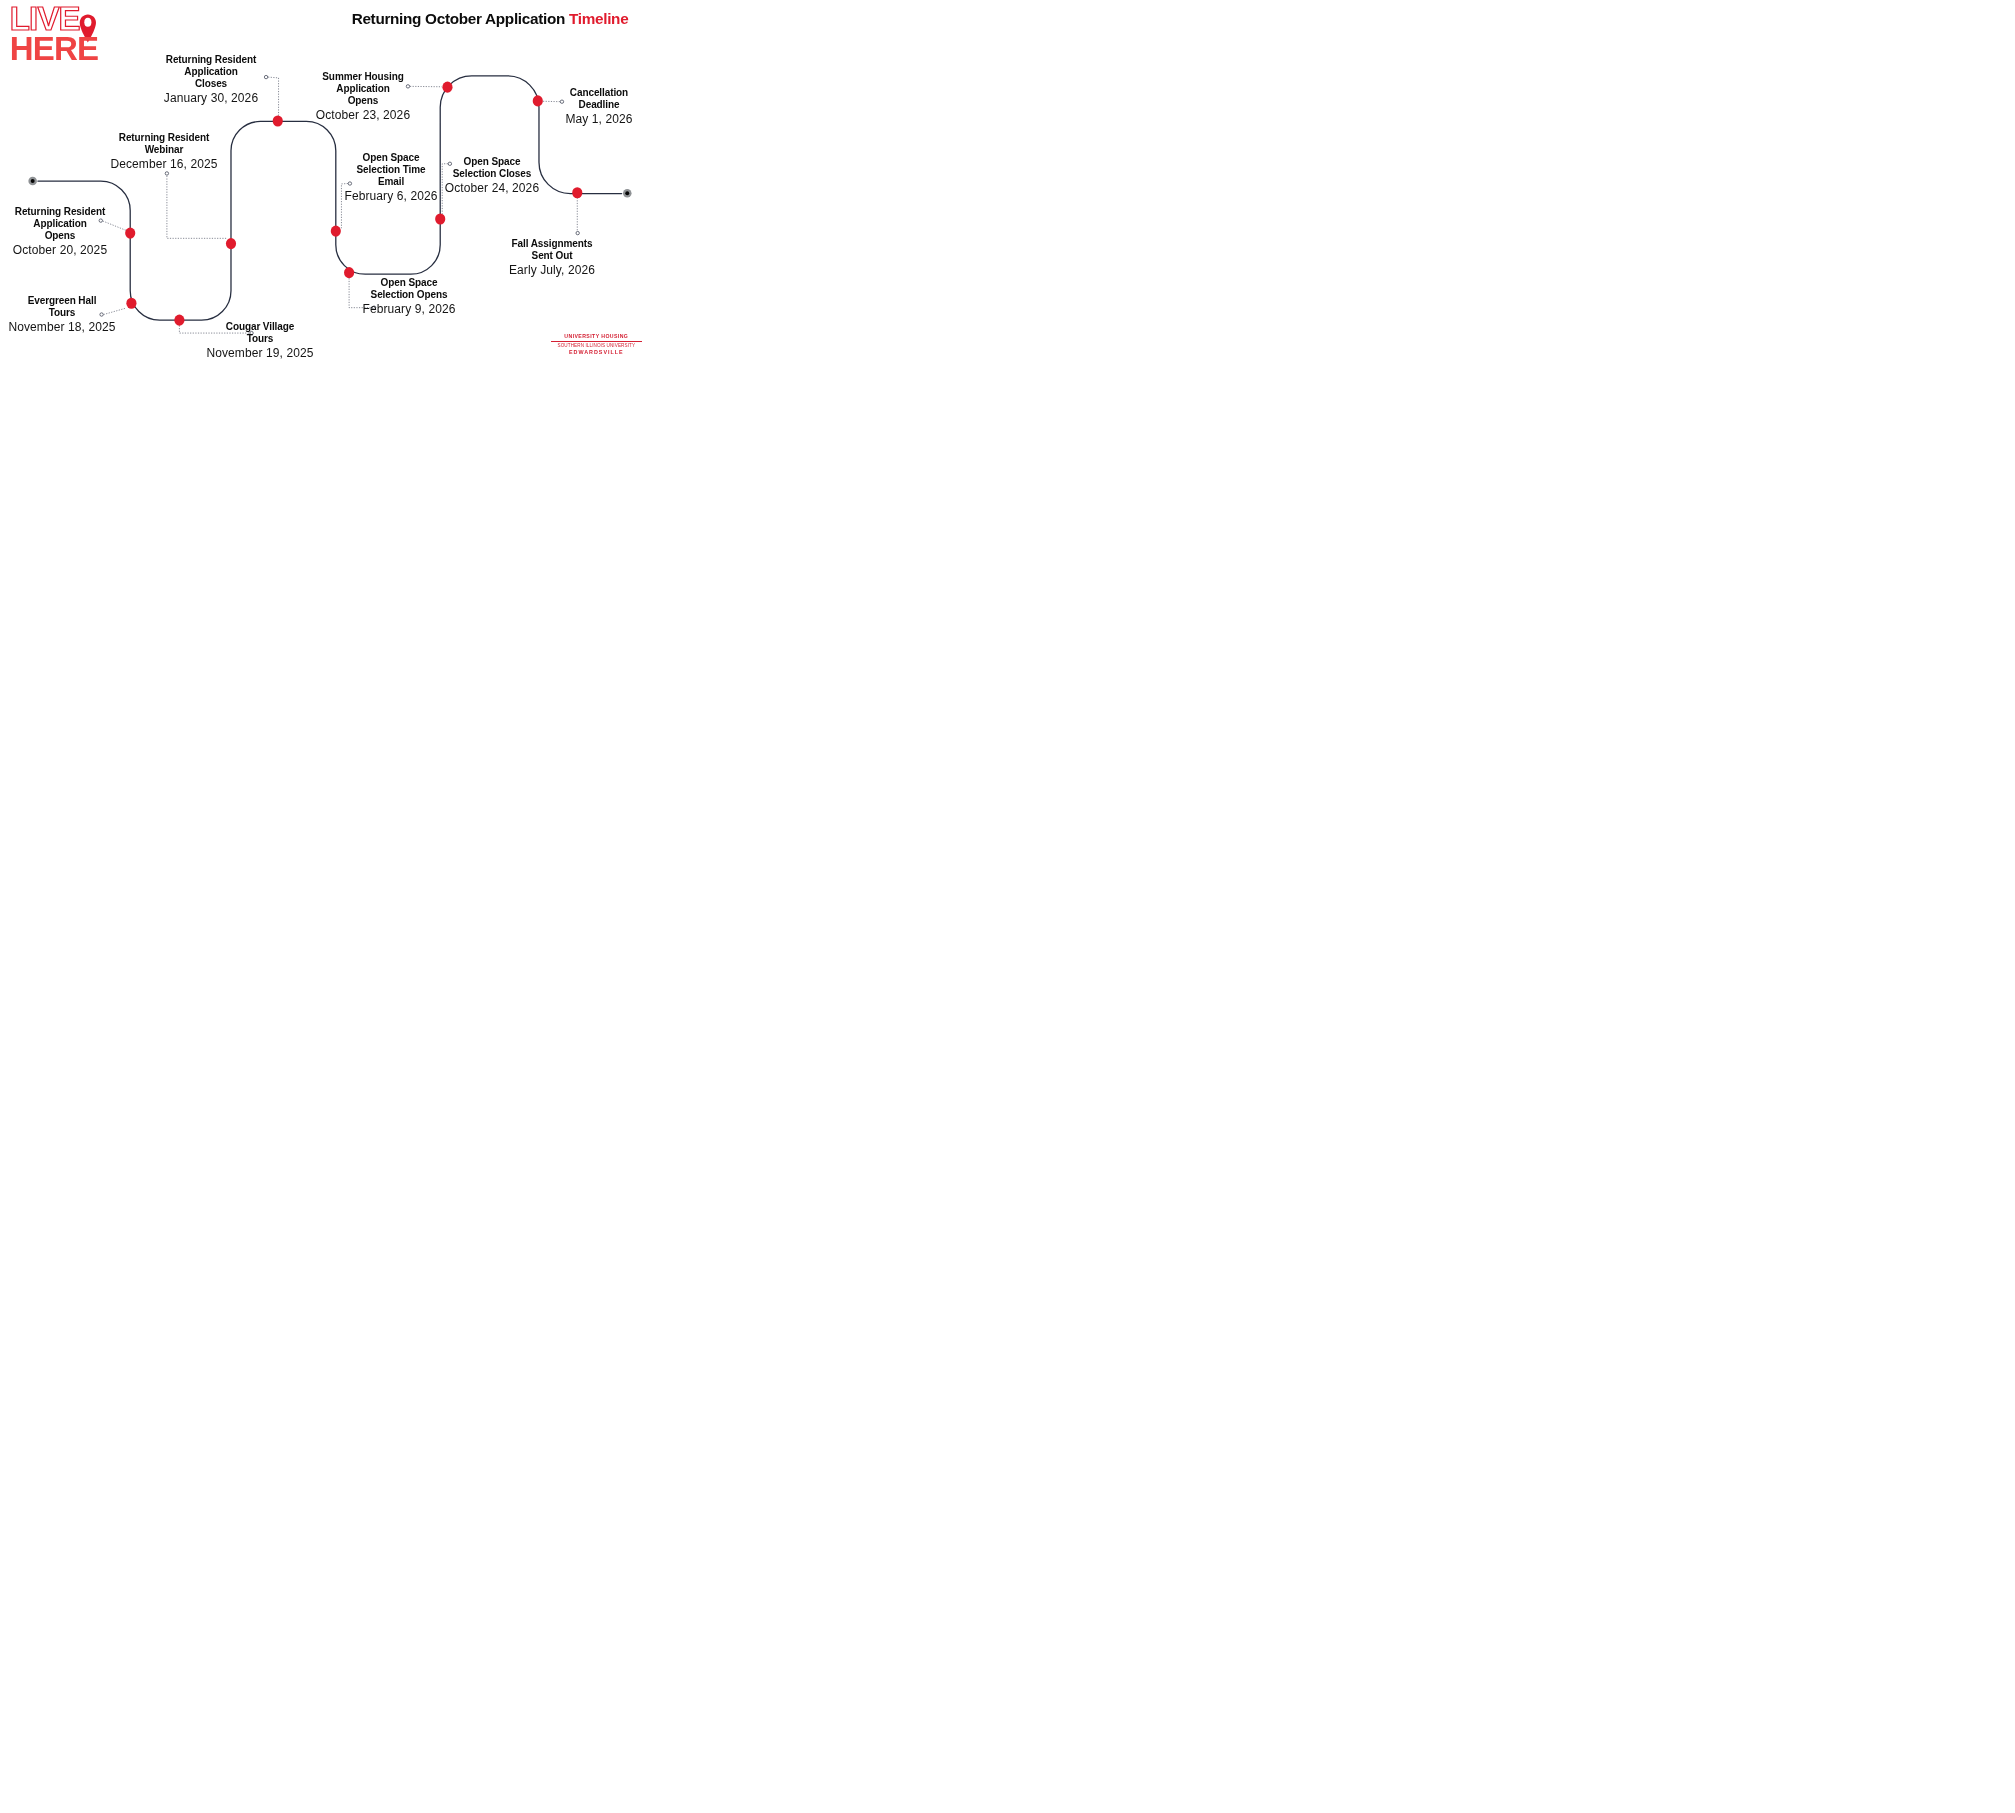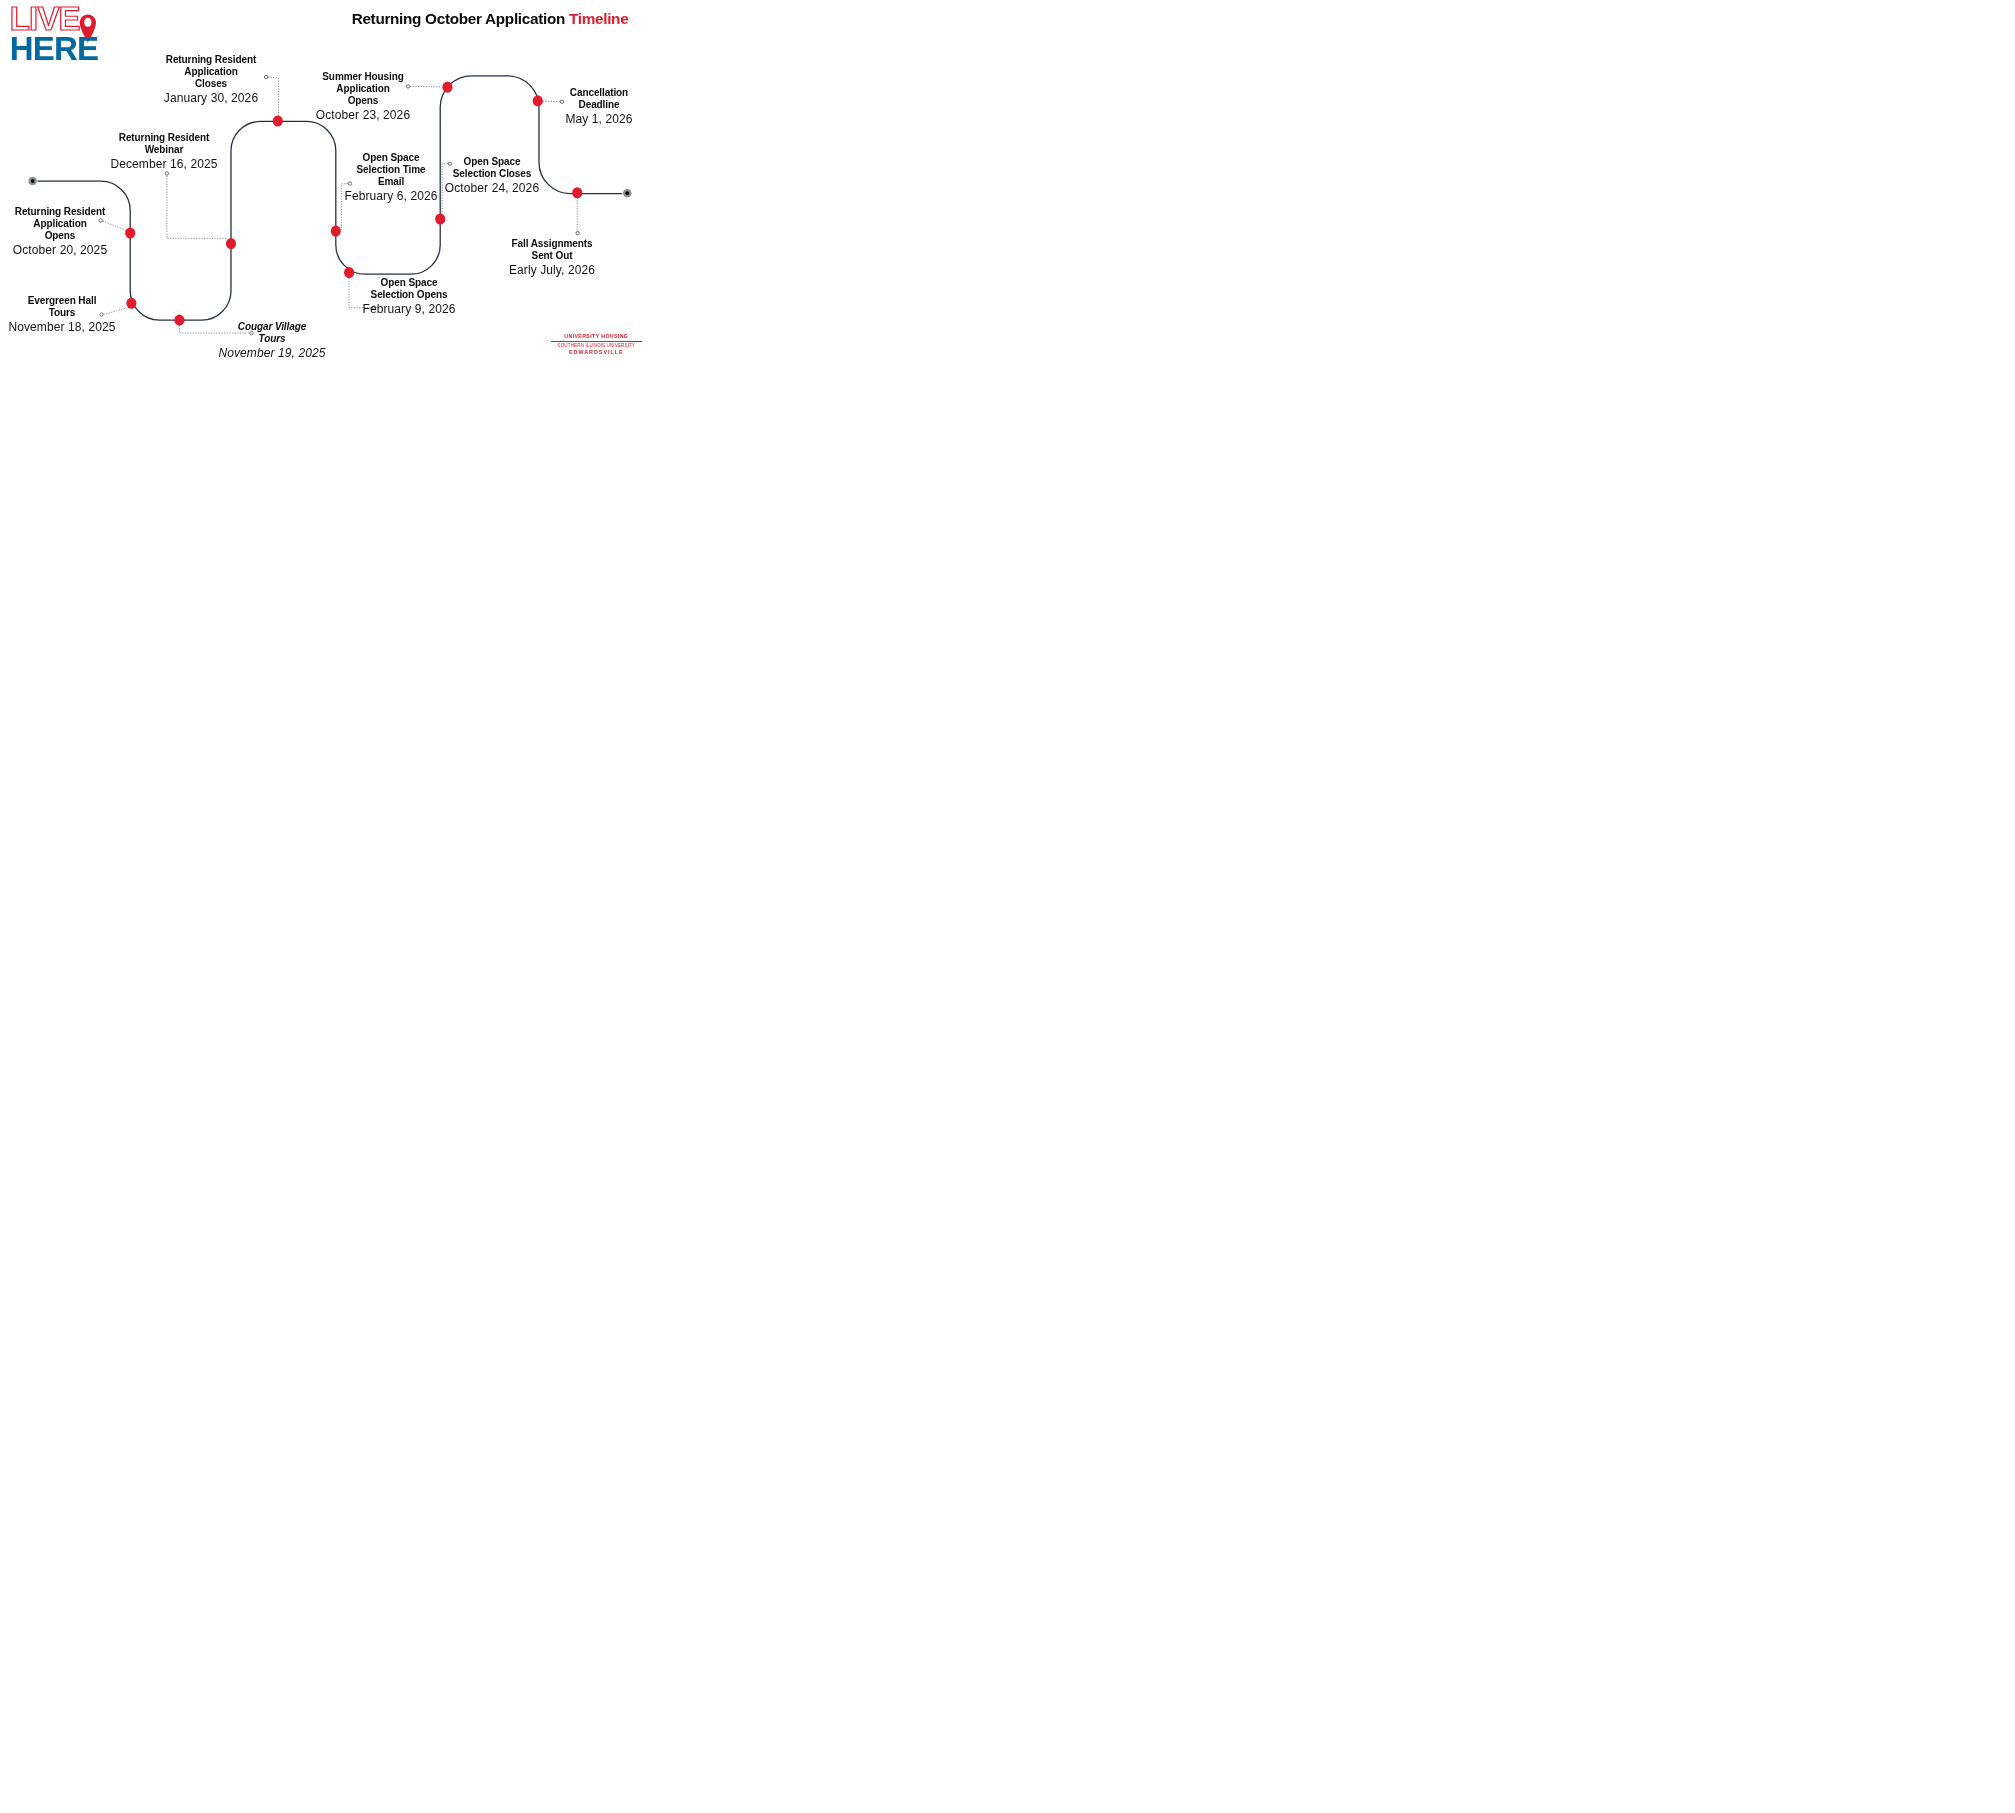--- a/index.html
+++ b/index.html
@@ -8,21 +8,21 @@
     font-family:"Liberation Sans",sans-serif;
   }
   
   .brand{position:absolute;left:9.7px;top:3.2px;}
   .brand-live{
     position:absolute;left:0;top:0;font-size:33px;font-weight:700;letter-spacing:-0.8px;line-height:31px;
     color:transparent;-webkit-text-stroke:1.2px #E01B2D;
   }
   .brand-here{
     position:absolute;left:0;top:30px;font-size:33px;font-weight:700;letter-spacing:-0.8px;line-height:31px;
-    color:#0369a1;
+    color:#ef4444;
   }
   .brand-pin{position:absolute;left:69px;top:8.9px;width:17.7px;height:33px;}
   
   .main-title{
     position:absolute;top:9.7px;left:490px;transform:translateX(-50%);white-space:nowrap;
     font-size:15.3px;font-weight:700;letter-spacing:-0.3px;color:#0c0c0c;
   }
   .main-title .accent{color:#E01B2D;}
   
   .timeline-svg{position:absolute;left:0;top:0;width:645px;height:363px;}
@@ -116,21 +116,21 @@
 
   <div id="labels">
       <div class="event-label" style="left: 60px; top: 231px;">
         <div class="event-title">Returning Resident<br>Application<br>Opens</div>
         <div class="event-date">October 20, 2025</div>
       </div>
       <div class="event-label" style="left: 62px; top: 314px;">
         <div class="event-title">Evergreen Hall<br>Tours</div>
         <div class="event-date">November 18, 2025</div>
       </div>
-      <div class="event-label" style="left: 272px; top: 340px; font-style: italic;">
+      <div class="event-label" style="left: 260px; top: 340px;">
         <div class="event-title">Cougar Village<br>Tours</div>
         <div class="event-date">November 19, 2025</div>
       </div>
       <div class="event-label" style="left: 164px; top: 151px;">
         <div class="event-title">Returning Resident<br>Webinar</div>
         <div class="event-date">December 16, 2025</div>
       </div>
       <div class="event-label" style="left: 211px; top: 79px;">
         <div class="event-title">Returning Resident<br>Application<br>Closes</div>
         <div class="event-date">January 30, 2026</div>

